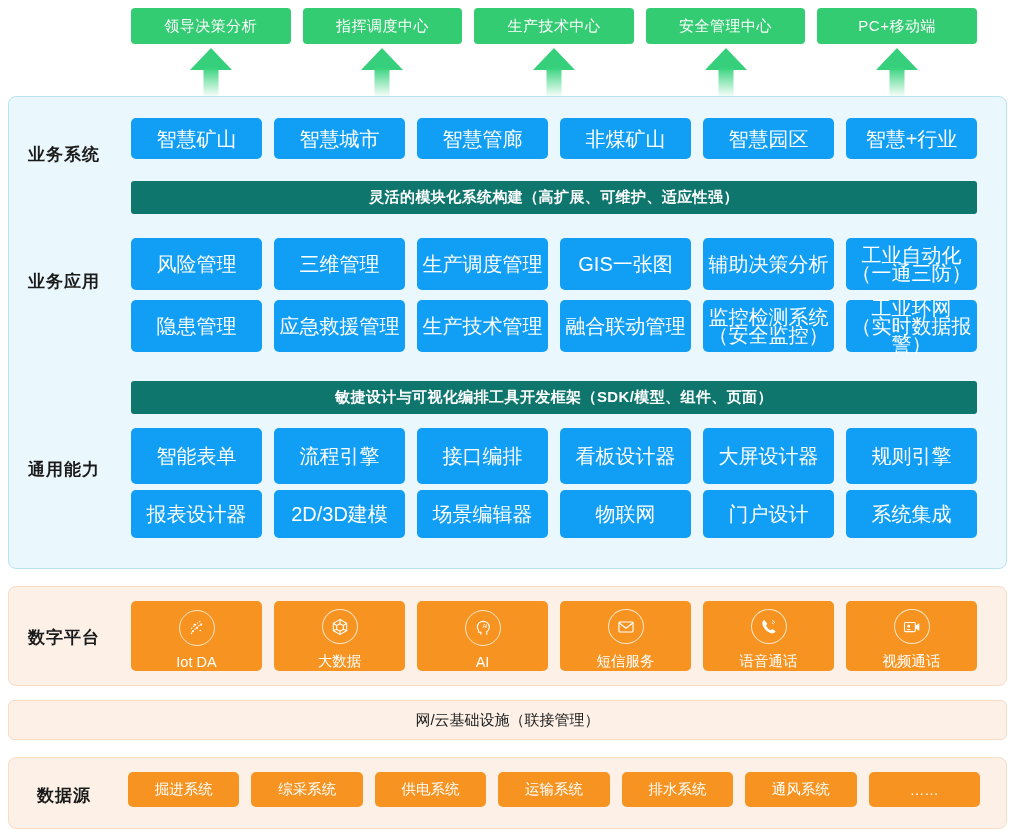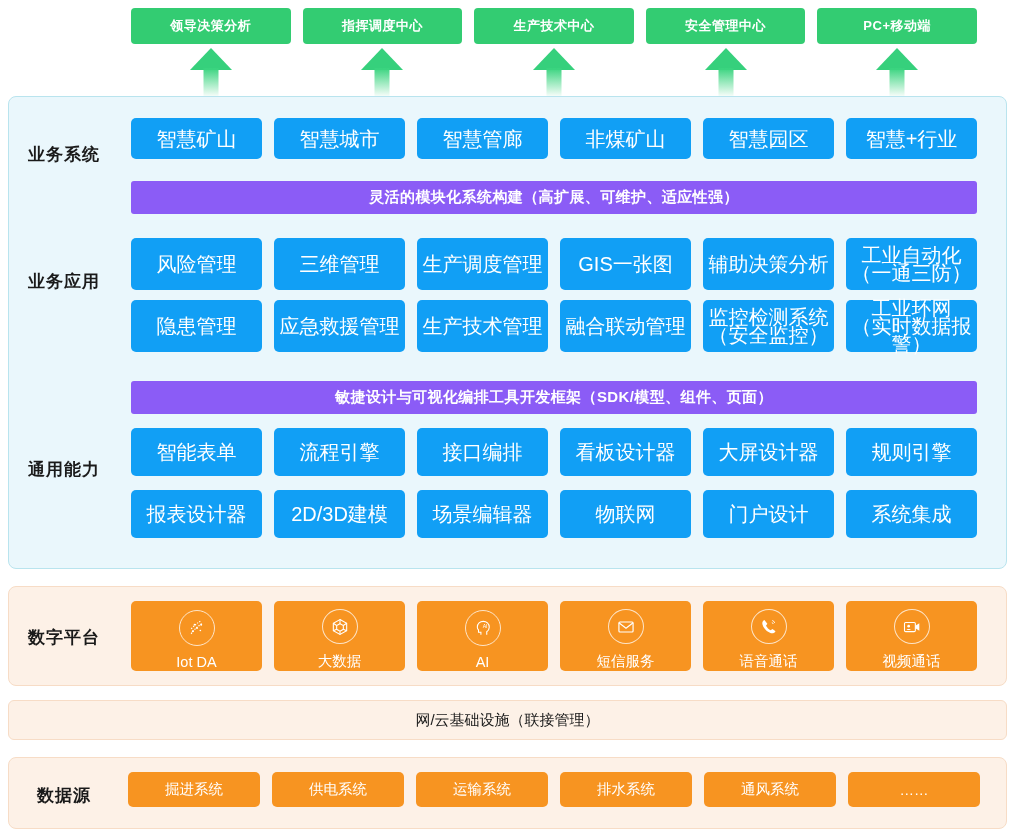--- a/index.html
+++ b/index.html
@@ -30,26 +30,25 @@
     height: 36px;
     display: flex;
     gap: 12px;
   }
   .green-card {
     flex: 1 1 0;
     background: #2fcc71;
     background: #33cc72;
     border-radius: 4px;
     color: #ffffff;
-    font-size: 13px;
+    font-size: 15px;
     display: flex;
     align-items: center;
     justify-content: center;
     letter-spacing: .5px;
-    font-weight: bold;
   }
 
   
   .arrows {
     position: absolute;
     left: 131px;
     top: 48px;
     width: 846px;
     height: 48px;
     display: flex;
@@ -133,21 +132,21 @@
     flex-direction: column;
     justify-content: center;
     text-align: center;
   }
   .blue-card .l2 { display: block; }
 
   .black-bar {
     position: absolute;
     left: 131px;
     width: 846px;
-    background: #8b5cf6;
+    background: #0f766e;
     border-radius: 3px;
     color: #ffffff;
     font-size: 15px;
     font-weight: bold;
     display: flex;
     align-items: center;
     justify-content: center;
     letter-spacing: .4px;
   }
 
@@ -318,21 +317,21 @@
       <span>工业环网</span>
       <span class="l2">（实时数据报警）</span>
     </div>
   </div>
 
   <div class="black-bar" style="top:381px; height:33px;">
     <span>敏捷设计与可视化编排工具开发框架（SDK/模型、组件、页面）</span>
   </div>
 
   <div class="section-label" style="top:458px;">通用能力</div>
-  <div class="card-row" style="top:428px; height:48px;">
+  <div class="card-row" style="top:428px; height:56px;">
     <div class="blue-card">
         <span>智能表单</span>
       </div>
     <div class="blue-card">
         <span>流程引擎</span>
       </div>
     <div class="blue-card">
         <span>接口编排</span>
       </div>
     <div class="blue-card">
@@ -444,20 +443,23 @@
     <span>网/云基础设施（联接管理）</span>
   </div>
 
   <div class="panel panel-orange" style="left:8px; top:757px; width:999px; height:72px;"></div>
   <div class="section-label" style="top:784px;">数据源</div>
   <div class="card-row" style="top:772px; left:128px; width:852px; height:35px;">
     <div class="orange-card">
         <span>掘进系统</span>
       </div>
     <div class="orange-card">
+        <span>综采系统</span>
+      </div>
+    <div class="orange-card">
         <span>供电系统</span>
       </div>
     <div class="orange-card">
         <span>运输系统</span>
       </div>
     <div class="orange-card">
         <span>排水系统</span>
       </div>
     <div class="orange-card">
         <span>通风系统</span>

